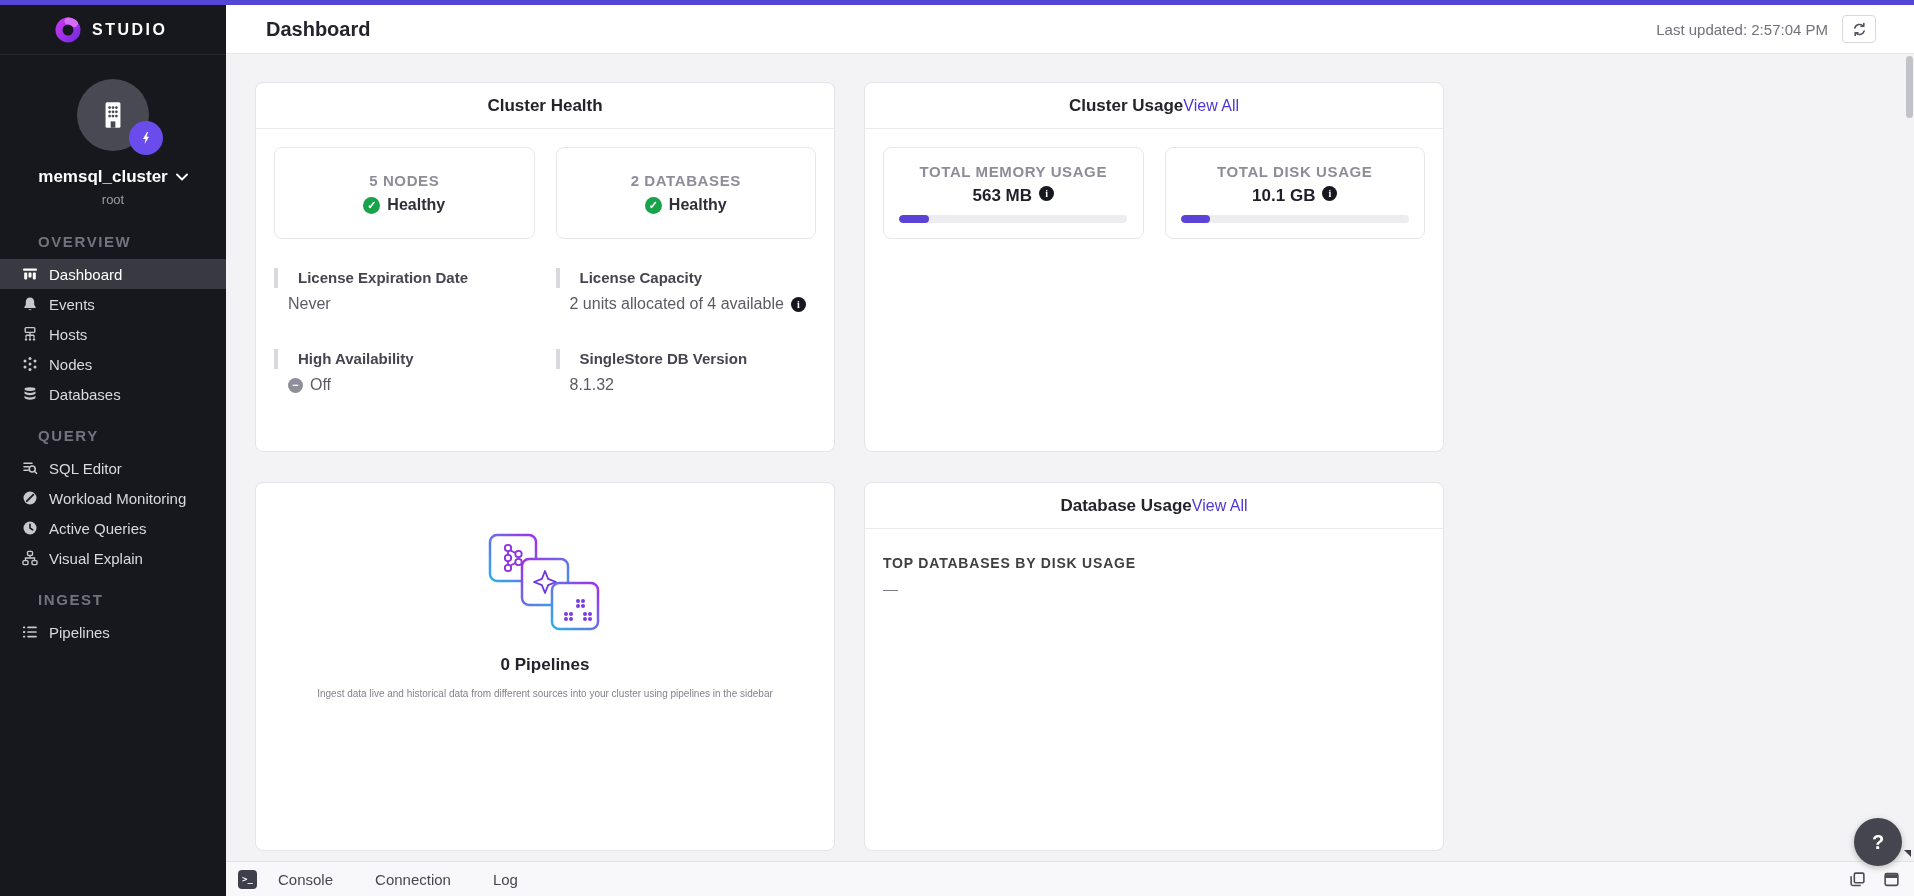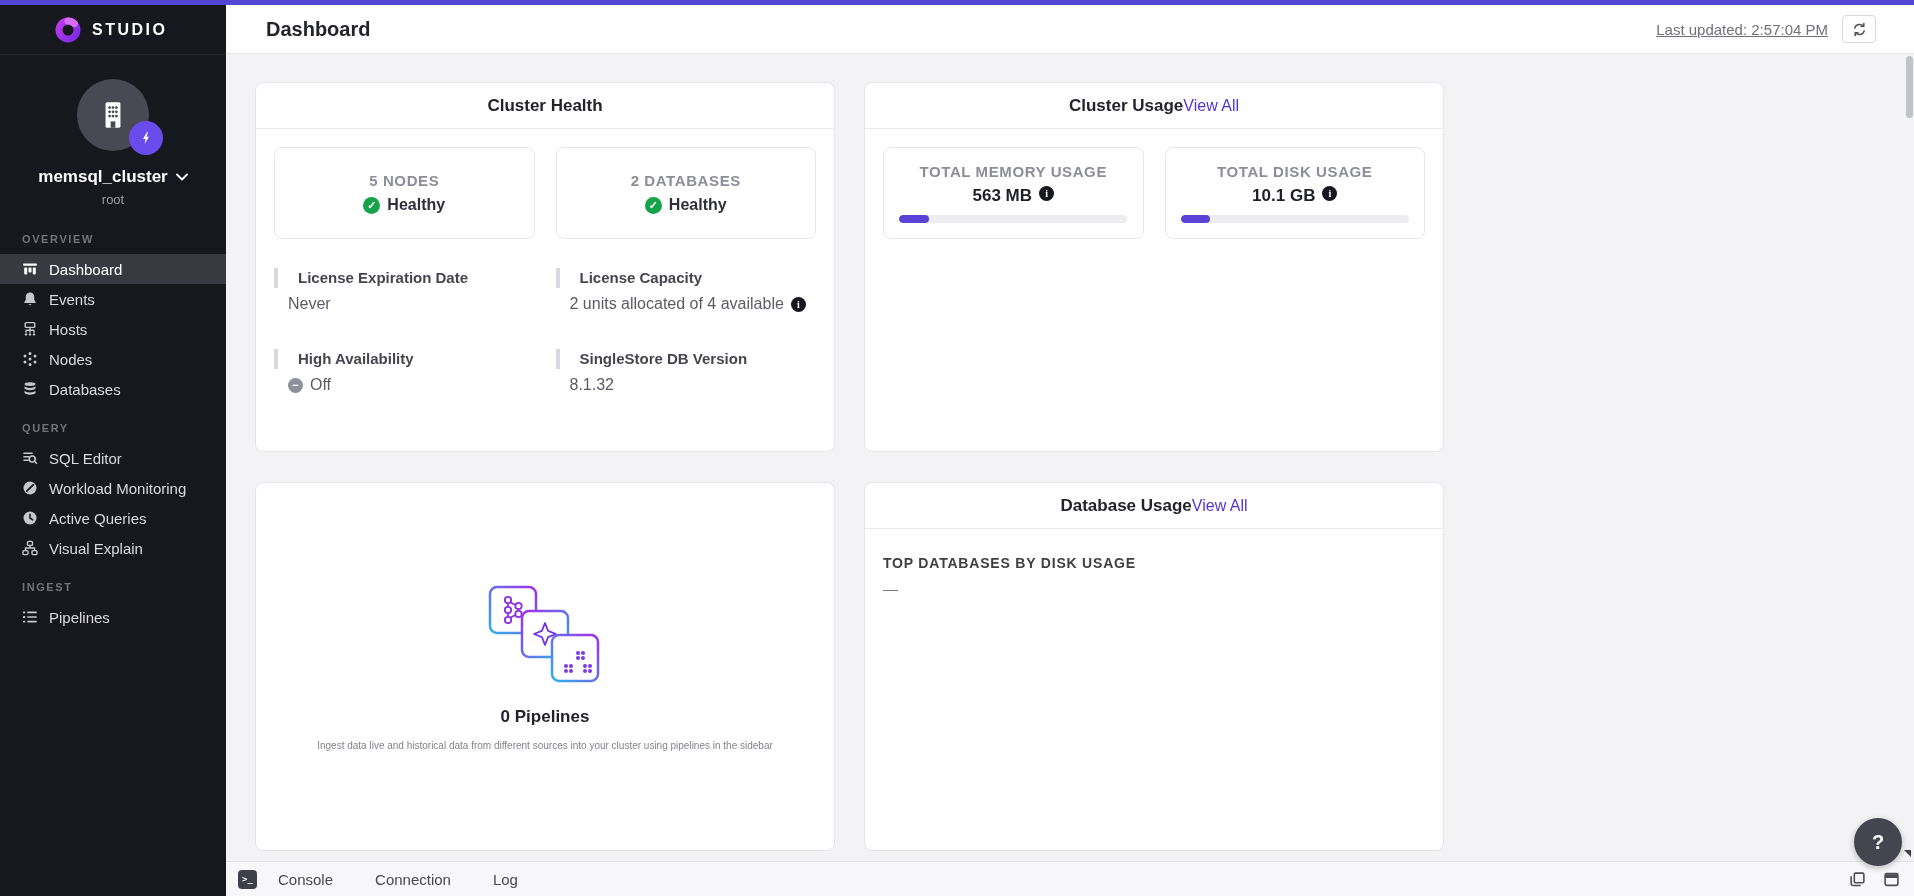--- a/index.html
+++ b/index.html
@@ -12,32 +12,32 @@
   
   .sidebar { width:226px; flex-shrink:0; background:#17171e; color:#fff; display:flex; flex-direction:column; }
   .logo-row { height:50px; border-bottom:1px solid #26262e; display:flex; align-items:center; padding-left:55px; gap:11px; cursor:pointer; }
   .logo-text { font-size:16px; font-weight:bold; letter-spacing:2.5px; color:#fff; }
   .cluster-block { text-align:center; padding-top:24px; }
   .avatar { width:72px; height:72px; border-radius:50%; background:#494954; margin:0 auto; position:relative; display:flex; align-items:center; justify-content:center; cursor:pointer; }
   .badge { position:absolute; right:-14px; bottom:-4px; width:34px; height:34px; border-radius:50%; background:#6a4cec; display:flex; align-items:center; justify-content:center; }
   .cluster-name-row { margin-top:16px; font-size:17px; font-weight:bold; display:flex; align-items:center; justify-content:center; gap:8px; cursor:pointer; }
   .cluster-user { margin-top:5px; font-size:13px; color:#9a9aa3; }
   .nav { margin-top:8px; }
-  .section-label { padding:18px 22px 9px; font-size:11px; font-weight:bold; letter-spacing:1.6px; color:#73737e; }
+  .section-label { padding:18px 38px 9px; font-size:15px; font-weight:bold; letter-spacing:1.6px; color:#73737e; }
   .nav-item { height:30px; display:flex; align-items:center; gap:11px; padding-left:22px; font-size:15px; color:#d9d9de; cursor:pointer; white-space:nowrap; }
   .nav-item svg { width:16px; height:16px; color:#c7c7cf; flex-shrink:0; }
   .nav-item.active { background:#393941; color:#fff; }
   .nav-item.active svg { color:#fff; }
 
   
   .main { flex:1; display:flex; flex-direction:column; min-width:0; background:#f3f3f5; position:relative; }
   .page-header { height:49px; background:#fff; border-bottom:1px solid #e8e8ec; display:flex; align-items:center; padding:0 24px 0 40px; flex-shrink:0; }
   .page-title { font-size:20px; font-weight:bold; color:#23232c; }
   .header-right { margin-left:auto; display:flex; align-items:center; gap:14px; padding-right:14px; }
-  .last-updated { font-size:15px; color:#71717b;text-decoration:underline; }
+  .last-updated { font-size:15px; color:#71717b; }
   .refresh-btn { width:34px; height:28px; border:1px solid #d8d8de; background:#fff; border-radius:4px; color:#54545e; display:flex; align-items:center; justify-content:center; cursor:pointer; }
 
   .content { flex:1; overflow:hidden; }
   .cards { padding:28px 0 0 29px; display:grid; grid-template-columns:580px 580px; grid-template-rows:370px 369px; column-gap:29px; row-gap:30px; }
   .card { background:#fff; border:1px solid #e4e4e9; border-radius:8px; overflow:hidden; }
   .card-header { height:46px; display:flex; align-items:center; justify-content:center; padding:0 18px; border-bottom:1px solid #eaeaee; }
   .card-title { font-size:17px; font-weight:bold; color:#23232c; }
   .view-all { font-size:16px; color:#5236d3; cursor:pointer; }
   .card-body { padding:18px; }
 
@@ -50,21 +50,21 @@
   .info-icon { width:15px; height:15px; border-radius:50%; background:#17171f; color:#fff; font-size:10px; font-weight:bold; display:inline-flex; align-items:center; justify-content:center; font-family:"Liberation Serif", serif; }
   .progress { width:228px; height:8px; background:#ededf1; border-radius:4px; margin-top:9px; overflow:hidden; }
   .progress-fill { height:100%; background:#5b43d8; border-radius:4px; width:0; }
   .rates-row { margin-top:26px; }
 
   .details { margin-top:29px; display:grid; grid-template-columns:1fr 1fr; column-gap:21px; row-gap:36px; }
   .detail-label { border-left:4px solid #d8d8de; padding-left:20px; font-size:15px; font-weight:bold; color:#45454f; line-height:20px; }
   .detail-value { margin-top:7px; padding-left:14px; font-size:16px; color:#5b5b65; display:flex; align-items:center; gap:7px; }
   .off-icon { width:15px; height:15px; border-radius:50%; background:#8f8f99; color:#fff; display:inline-flex; align-items:center; justify-content:center; font-size:11px; font-weight:bold; line-height:1; }
 
-  .pipelines-card { display:flex; flex-direction:column; align-items:center; padding-top:102px; }
+  .pipelines-card { display:flex; flex-direction:column; align-items:center; padding-top:50px; }
   .pipe-title { font-size:17px; font-weight:bold; color:#23232c; margin-top:22px; }
   .pipe-desc { margin-top:9px; font-size:10px; color:#83838d; text-align:center; max-width:525px; line-height:19px; }
 
   .db-subtitle { font-size:14px; font-weight:bold; color:#404040; letter-spacing:0.8px; margin-top:8px; }
   .db-empty { margin-top:9px; color:#7b7b85; font-size:15px; }
 
   .bottom-bar { height:35px; background:#f8f8fa; border-top:1px solid #e2e2e7; display:flex; align-items:center; padding:0 14px 0 12px; flex-shrink:0; }
   .console-icon { width:19px; height:19px; background:#3f3f4b; border-radius:4px; color:#fff; font-family:"DejaVu Sans Mono", monospace; font-size:9px; font-weight:bold; display:flex; align-items:center; justify-content:center; cursor:pointer; }
   .bottom-tab { font-size:15px; color:#47474f; margin-left:42px; cursor:pointer; }
   .bottom-tab.first { margin-left:21px; }

